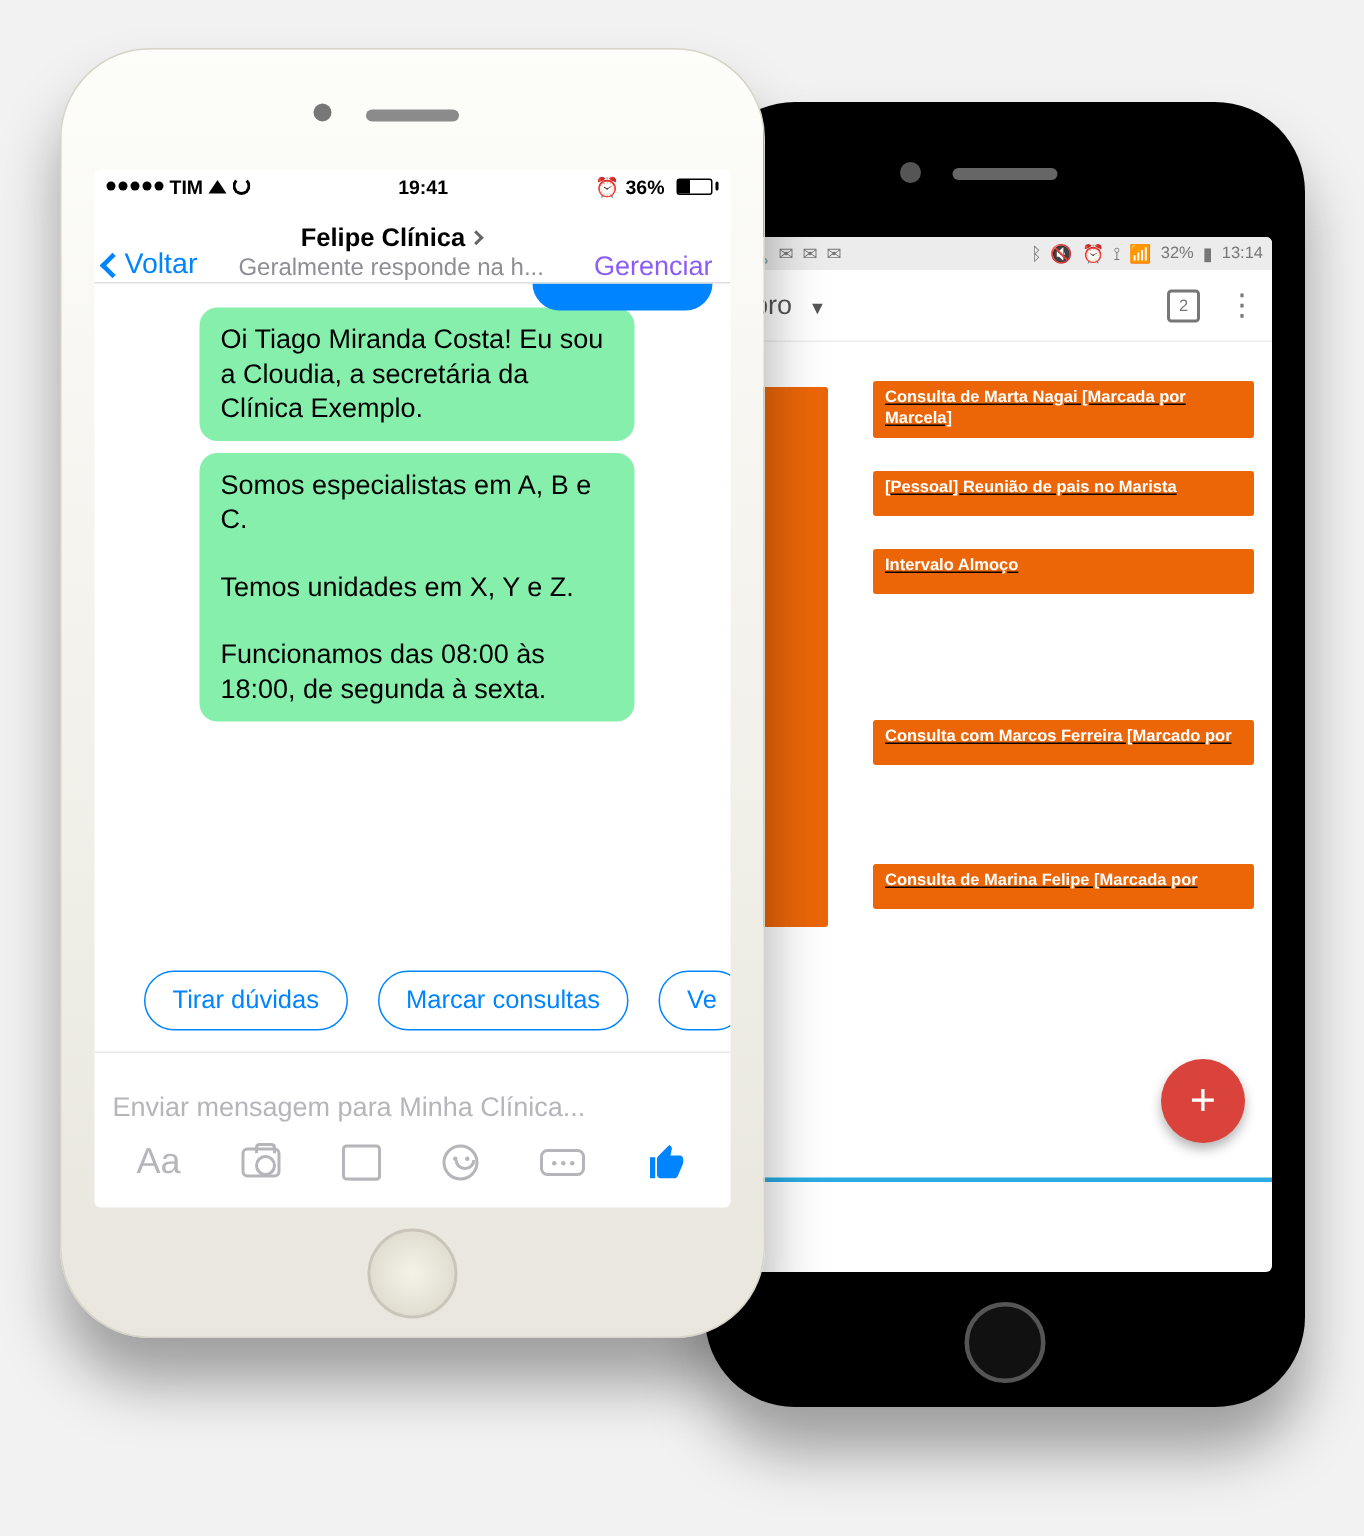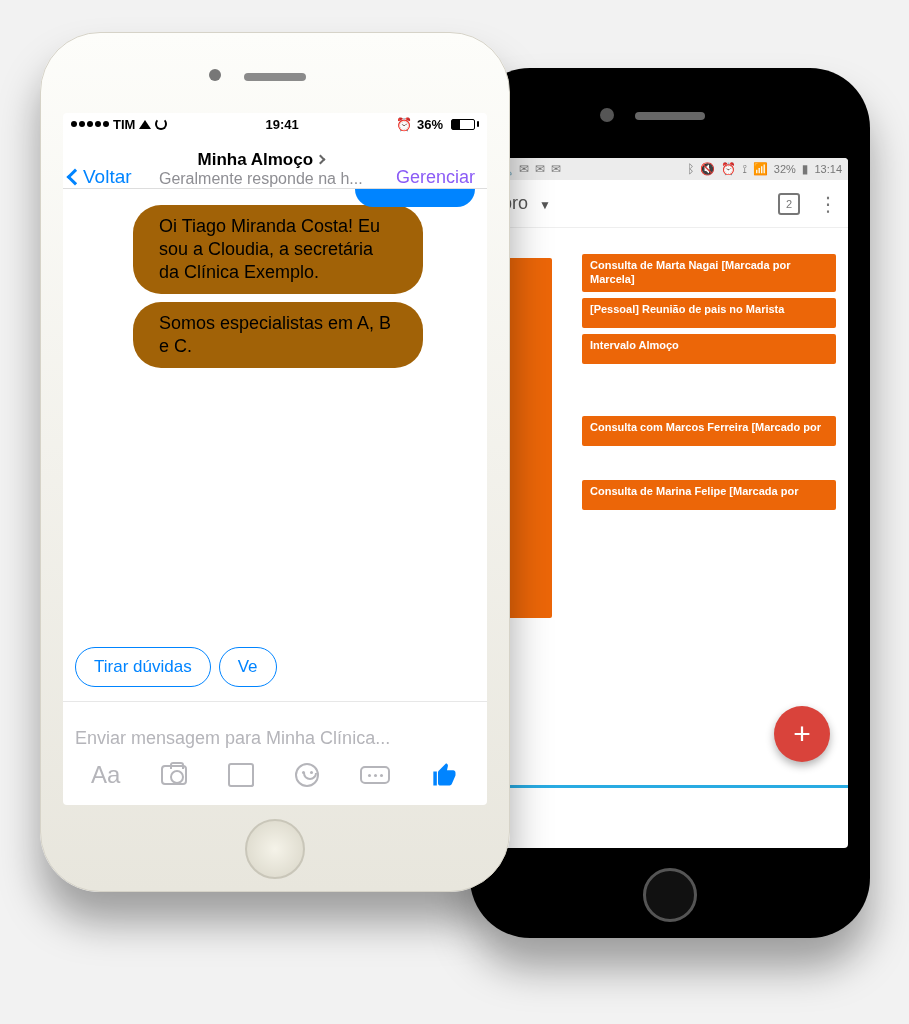--- a/index.html
+++ b/index.html
@@ -99,21 +99,21 @@
   }
   .block-left {
     position: absolute;
     left: 0; top: 30px; width: 60px; height: 360px;
     background: #ec6608;
     border-radius: 2px;
   }
   .events {
     position: absolute;
     left: 90px; right: 12px; top: 26px;
-    display: flex; flex-direction: column; gap: 6px;
+    display: flex; flex-direction: column; gap: 22px; text-decoration: underline;
   }
   .event {
     background: #ec6608;
     color: #fff;
     font-size: 11px;
     font-weight: 600;
     line-height: 1.25;
     padding: 5px 8px;
     border-radius: 2px;
     min-height: 30px;
@@ -215,26 +215,26 @@
     padding: 8px 12px 0 12px;
     position: relative;
   }
   .blue-peek {
     position: absolute; top: 0; right: 12px;
     width: 120px; height: 18px;
     background: #0084ff;
     border-radius: 0 0 18px 18px;
   }
   .bubble {
-    background: #a16207;
+    background: #86efac;
     color: #000;
     font-size: 18px;
     line-height: 1.28;
-    padding: 10px 26px;
-    border-radius: 28px;
+    padding: 10px 14px;
+    border-radius: 12px;
     max-width: 290px;
     margin: 8px 0 0 58px;
   }
   .bubble:first-of-type { margin-top: 22px; }
   .bubble.para p + p { margin-top: 22px; }
   .row-last { display:flex; align-items:flex-end; gap:8px; margin-top:8px;}
   .avatar {
     width:42px;height:42px;border-radius:50%;border:3px solid #1b8f8a;
     display:flex;align-items:center;justify-content:center;background:#fff;position:relative;
   }
@@ -251,22 +251,23 @@
     display:flex;align-items:center;justify-content:center;background:#fff;margin-left:6px;
   }
   .mini-avatar::before,.mini-avatar::after{content:"";position:absolute;background:#17a05a;}
   .mini-avatar{position:relative;}
   .mini-avatar::before{width:10px;height:3px;}
   .mini-avatar::after{width:3px;height:10px;}
 
   
   .quick {
     padding: 14px 0 14px 12px;
-    display: flex; gap: 8px;
+    display: flex; gap: 20px;
     overflow: hidden;
+    margin-left: 21px;
   }
   .qbtn {
     border: 1.5px solid #0084ff;
     color: #0084ff;
     background:#fff;
     font-size: 17px;
     padding: 9px 18px;
     border-radius: 24px;
     white-space: nowrap;
   }
@@ -380,41 +381,44 @@
       </div>
     </div>
 
     <div class="msgr-nav">
       <div class="back">
         <span class="chev-l"></span>
         <span>Voltar</span>
       </div>
       <div class="title-wrap">
         <div class="title">
-          <span>Minha Almoço</span>
+          <span>Felipe Clínica</span>
           <span class="chev-r-sm"></span>
         </div>
         <div class="subtitle">Geralmente responde na h...</div>
       </div>
       <div class="manage">Gerenciar</div>
     </div>
 
     <div class="chat">
       <div class="blue-peek"></div>
 
       <div class="bubble">Oi Tiago Miranda Costa! Eu sou a Cloudia, a secretária da Clínica Exemplo.</div>
 
       <div class="bubble para">
         <p>Somos especialistas em A, B e C.</p>
+        <p>Temos unidades em X, Y e Z.</p>
+        <p>Funcionamos das 08:00 às 18:00, de segunda à sexta.</p>
       </div>
 
     </div>
 
     <div class="quick">
       <button class="qbtn">Tirar dúvidas</button>
+      <button class="qbtn">Marcar consultas</button>
       <button class="qbtn">Ve</button>
     </div>
 
     <div class="composer">
       <div class="ph">
         <span>Enviar mensagem para Minha Clínica...</span>
       </div>
       <div class="toolbar">
         <span class="tico">
           <span>Aa</span>

